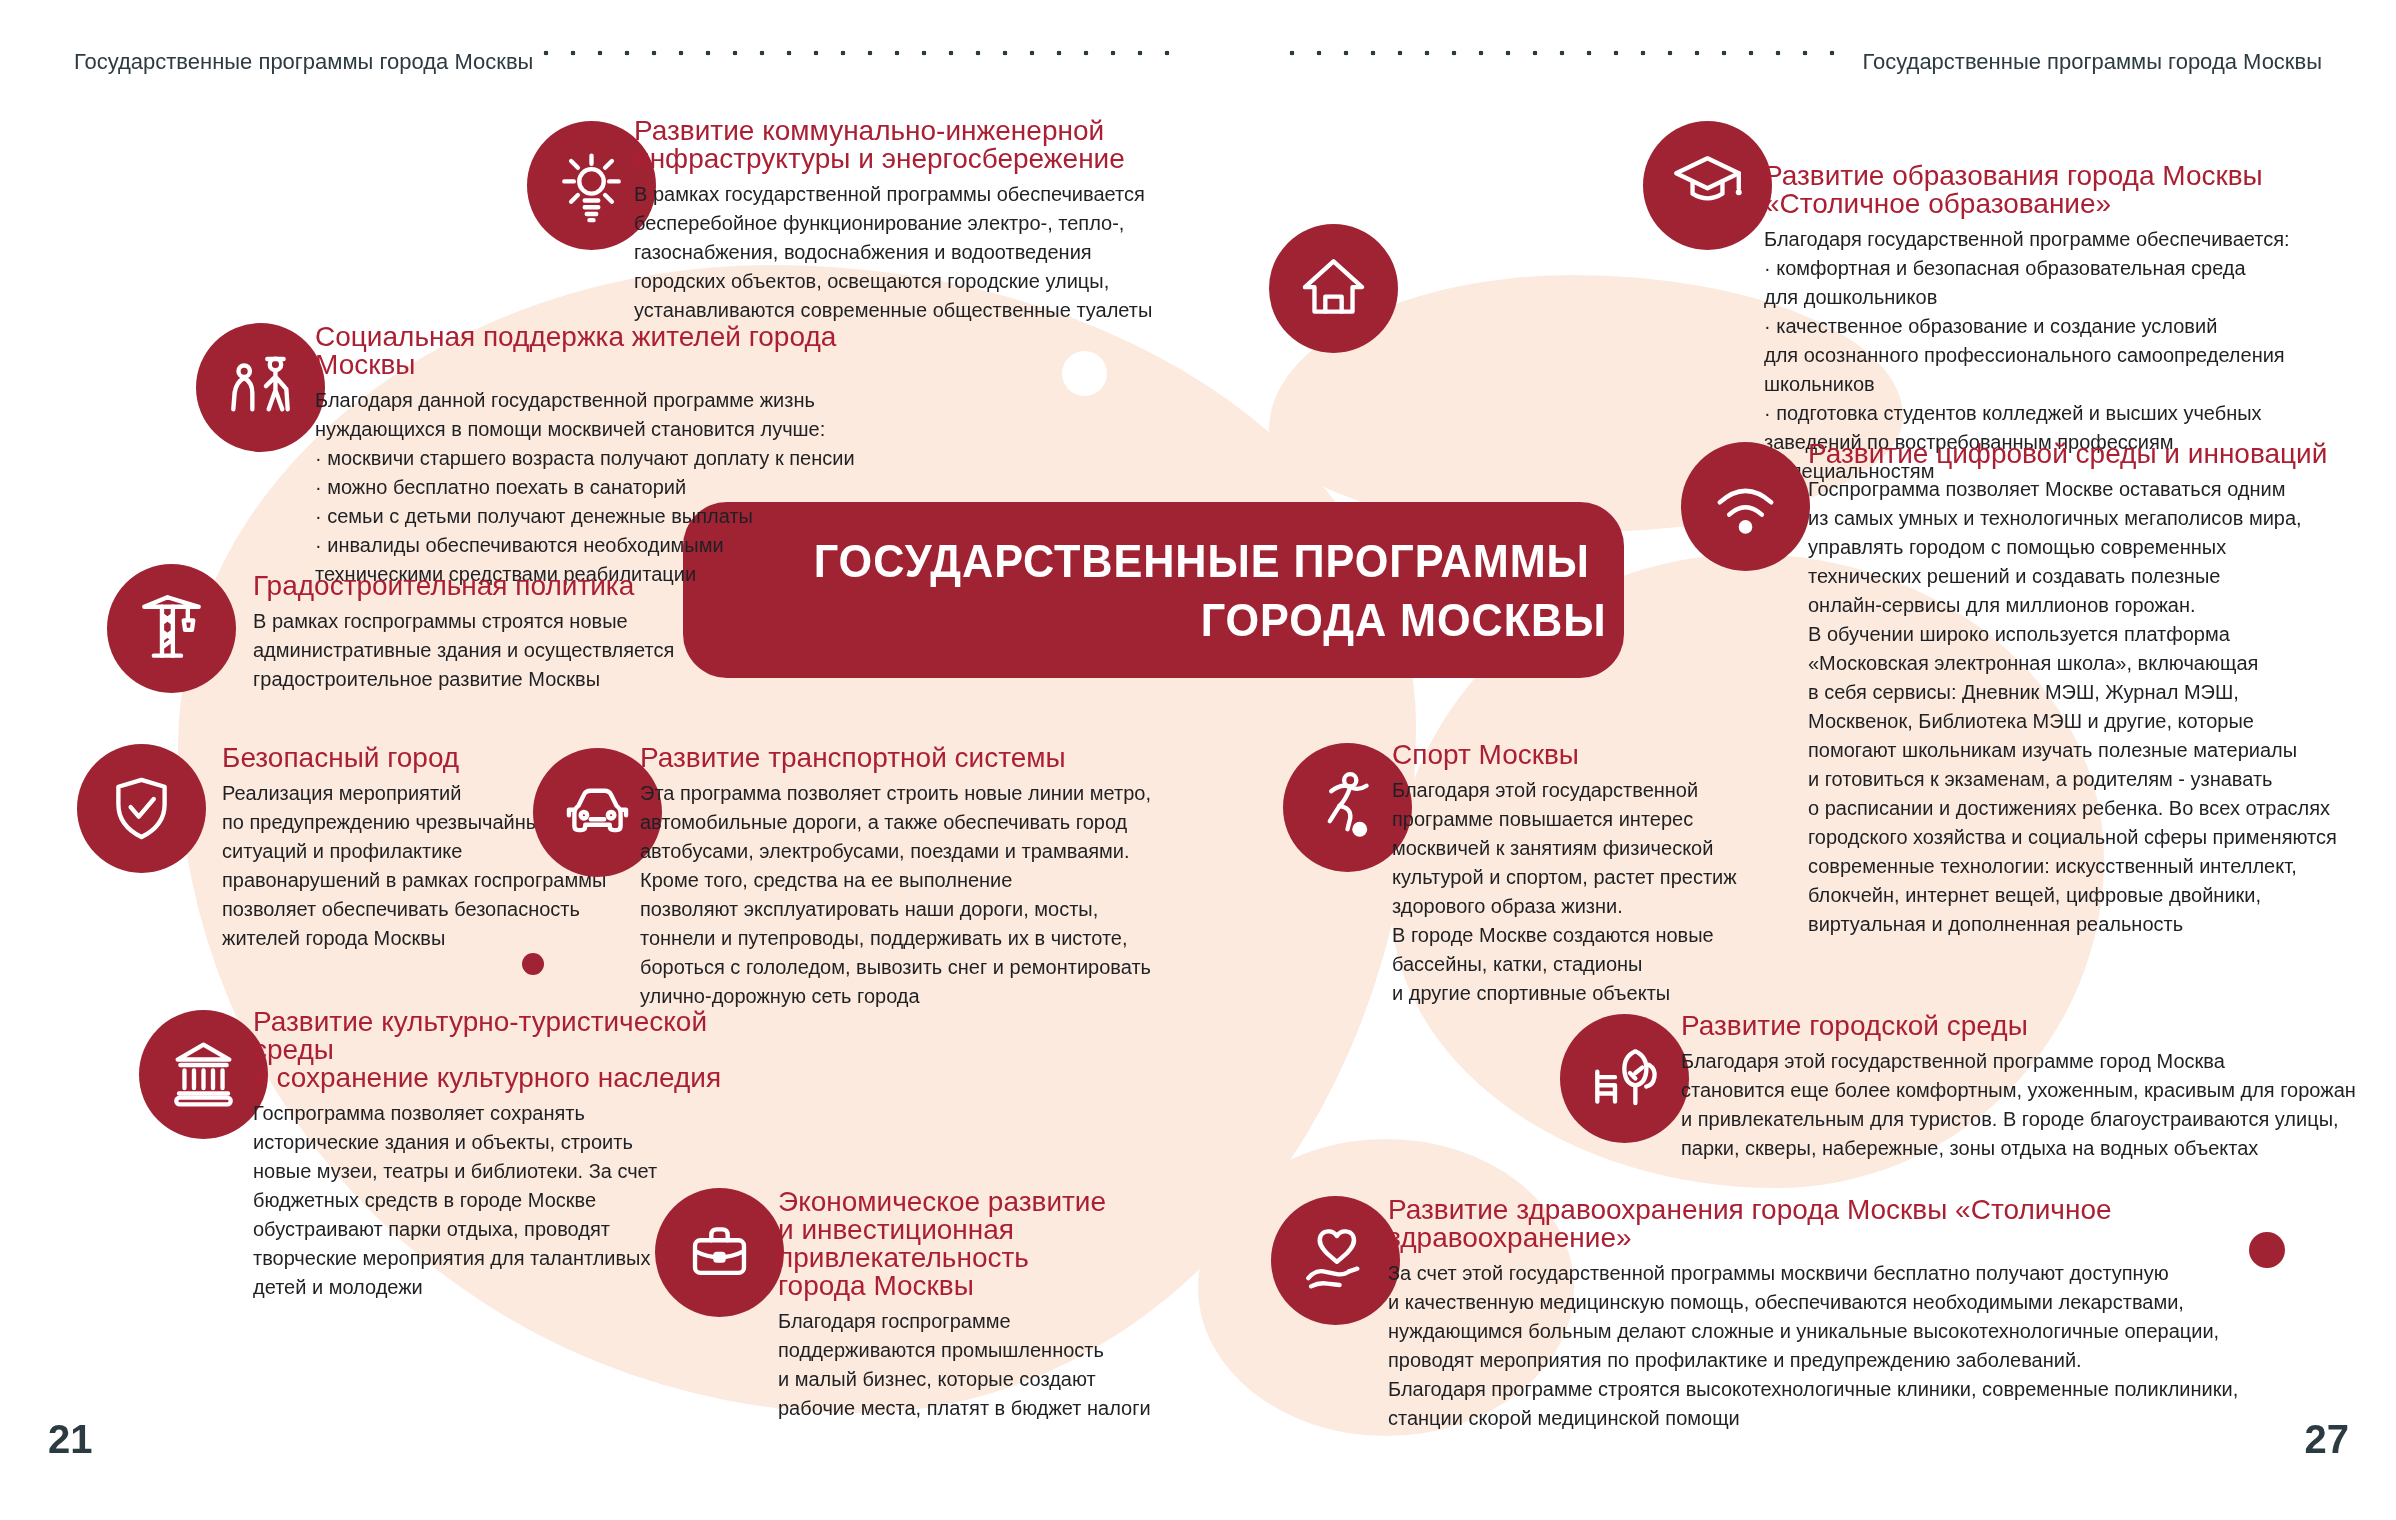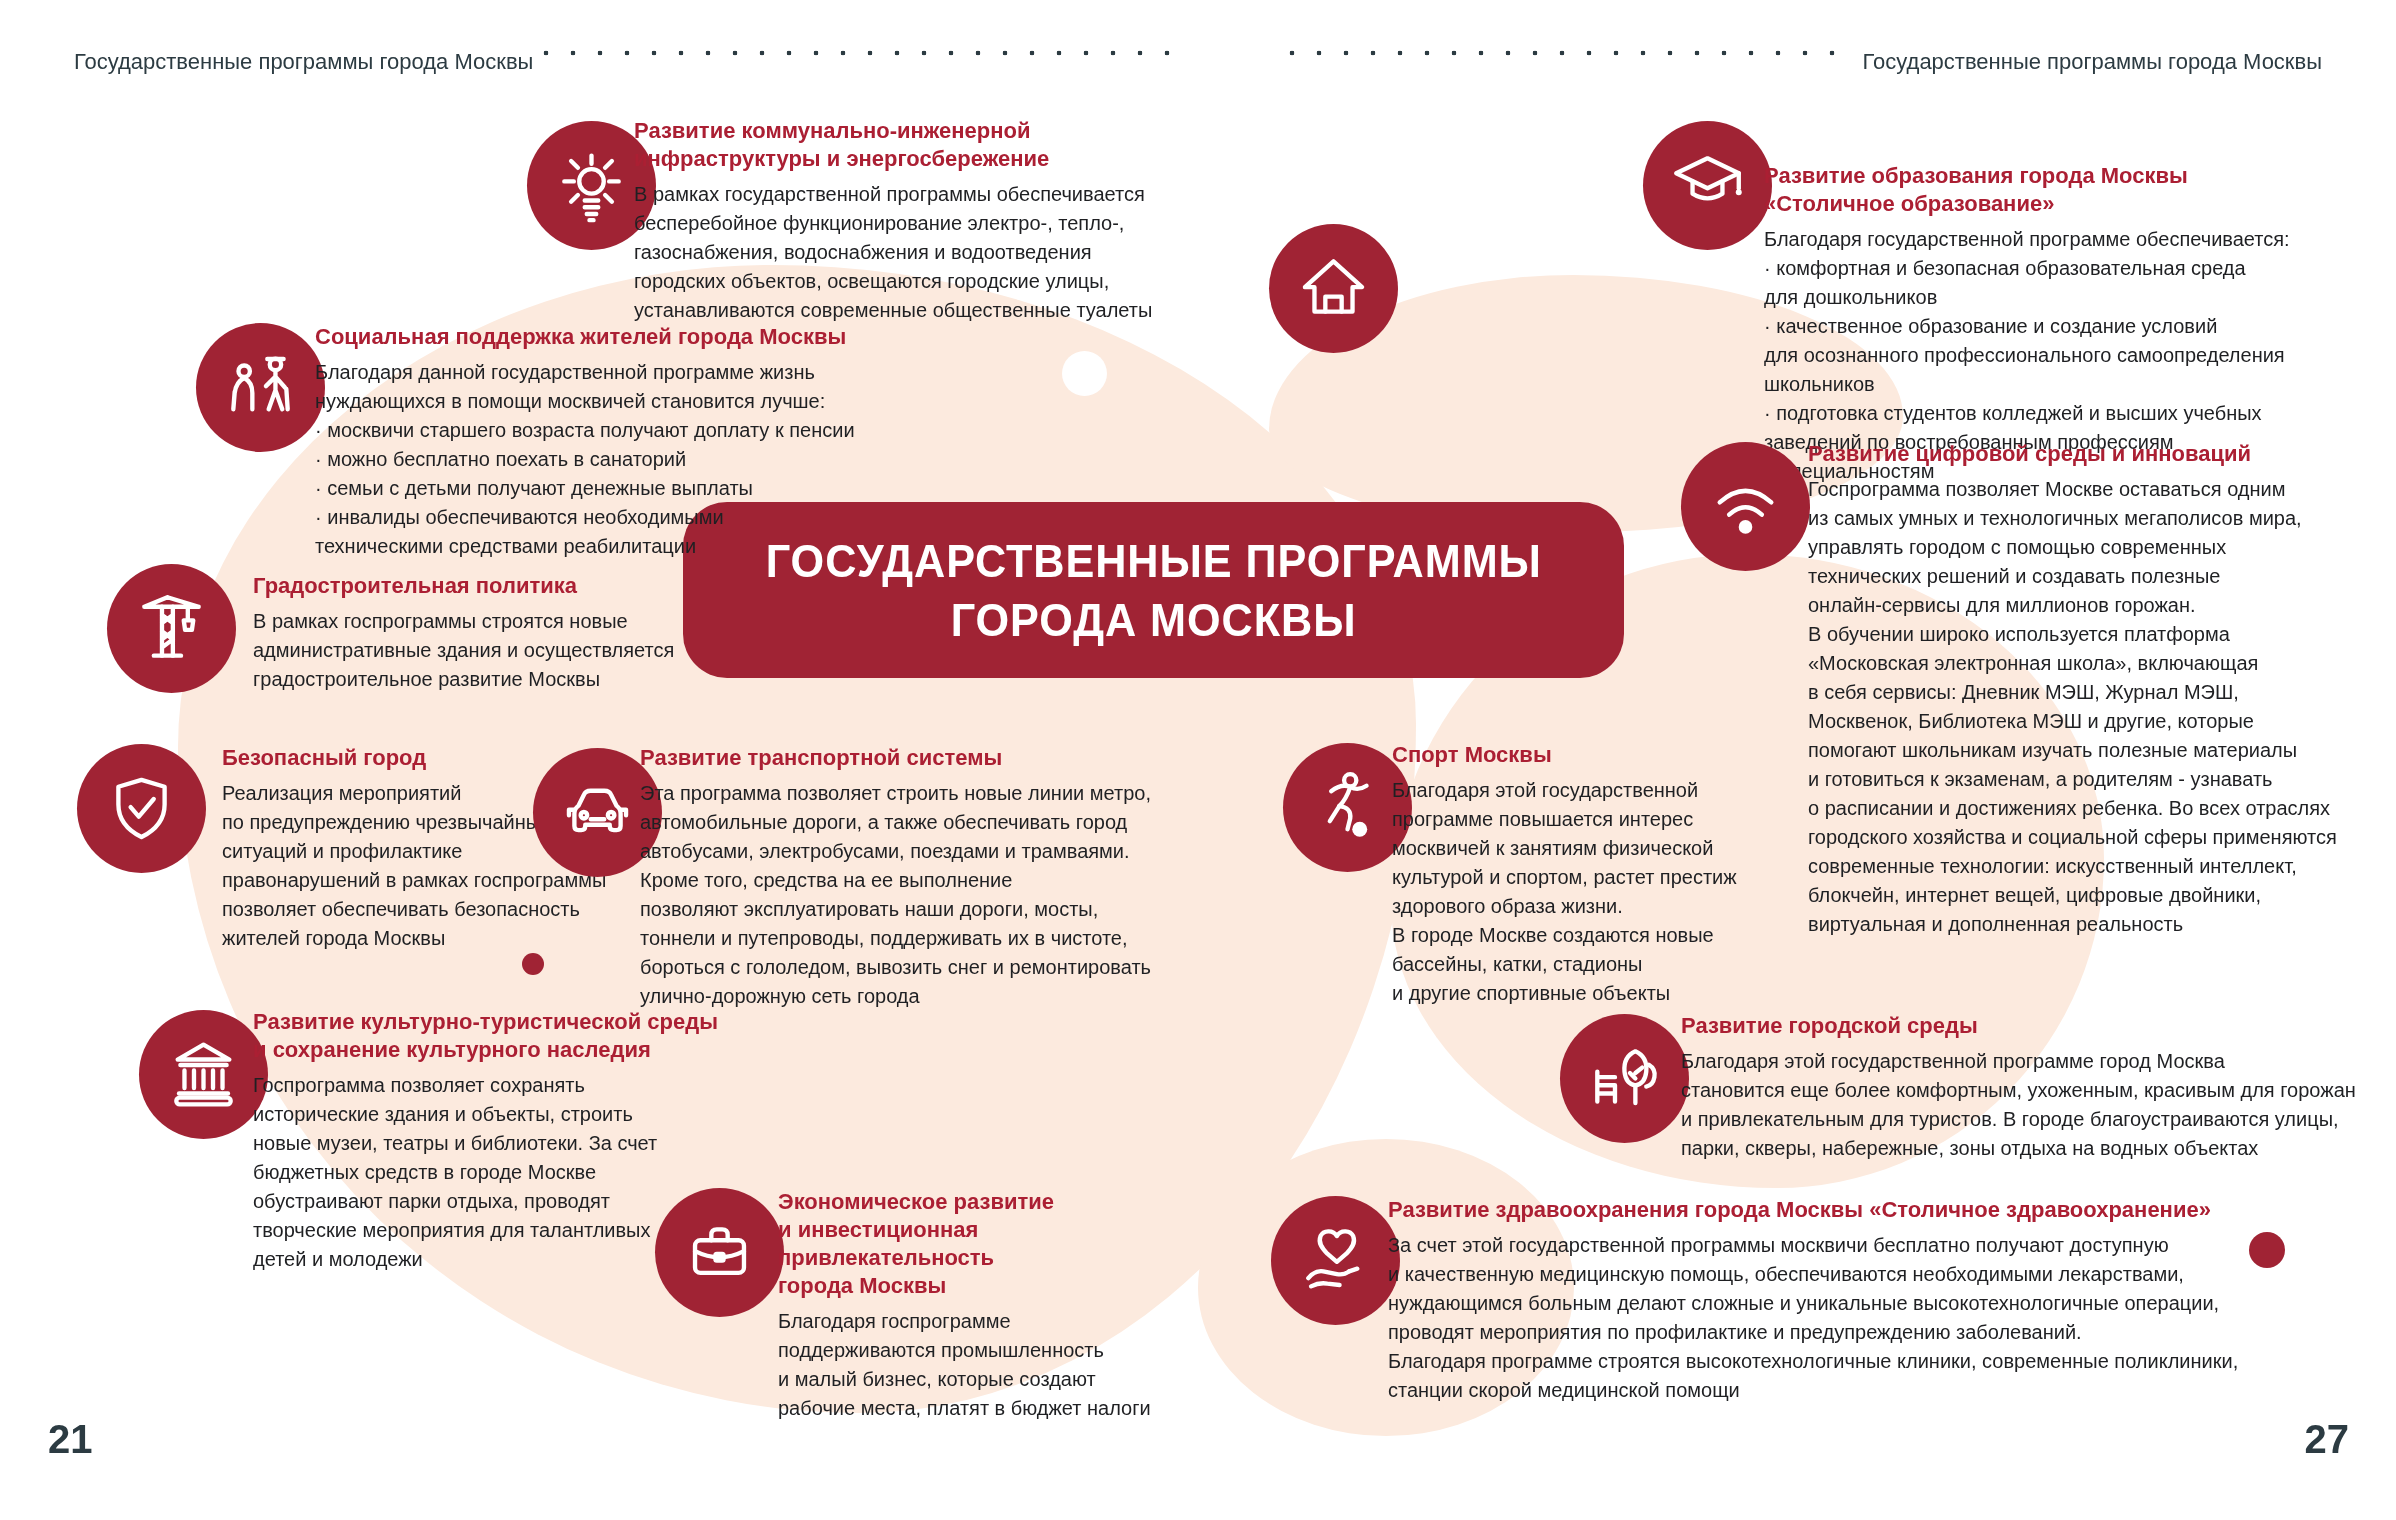--- a/index.html
+++ b/index.html
@@ -14,24 +14,24 @@
   .hdr{position:absolute;top:50px;display:flex;align-items:flex-start;color:var(--slate);
        font-size:22px;line-height:24px;z-index:3;white-space:nowrap;}
   .dots{flex:1;height:6px;margin:0 10px 5px;background-repeat:repeat-x;
         background-image:radial-gradient(circle at 3px 3px,var(--slate) 2.1px,transparent 2.6px);
         background-size:27px 6px;}
   .icon-circle{position:absolute;width:129px;height:129px;border-radius:50%;background:var(--accent-red);
        display:flex;align-items:center;justify-content:center;z-index:2;}
   .icon-circle svg{width:87px;height:87px;stroke:#fff;fill:none;stroke-width:3.2;
        stroke-linecap:round;stroke-linejoin:round;}
   .sec{position:absolute;z-index:2;}
-  .sec h3{margin:0 0 7px;font-size:22px;line-height:28px;font-weight:bold;color:var(--title-red);white-space:pre-line;}
+  .sec h3{margin:0 0 7px;font-size:28px;line-height:28px;font-weight:normal;color:var(--title-red);white-space:pre-line;}
   .sec p{margin:0;font-size:20px;line-height:29px;color:var(--ink);white-space:pre-line;}
   .banner{position:absolute;left:683px;top:502px;width:941px;height:176px;background:var(--accent-red);
-       border-radius:44px;display:flex;flex-direction:column;align-items:center;justify-content:center;z-index:2;}
+       border-radius:44px;display:flex;flex-direction:column;align-items:flex-end;justify-content:center;z-index:2;}
   .banner .bline{display:inline-block;color:var(--banner-text);font-size:47px;line-height:59px;
        font-weight:800;letter-spacing:1px;transform:scaleX(0.92);white-space:nowrap;}
   .pageno{position:absolute;bottom:59px;font-size:40px;font-weight:bold;color:var(--slate);z-index:3;}
 </style>
 </head>
 <body>
 
 <div class="page">
 
   <div class="blob" style="left:178px;top:265px;width:1238px;height:1148px;border-radius:48% 52% 45% 55% / 42% 40% 60% 58%;"></div>

